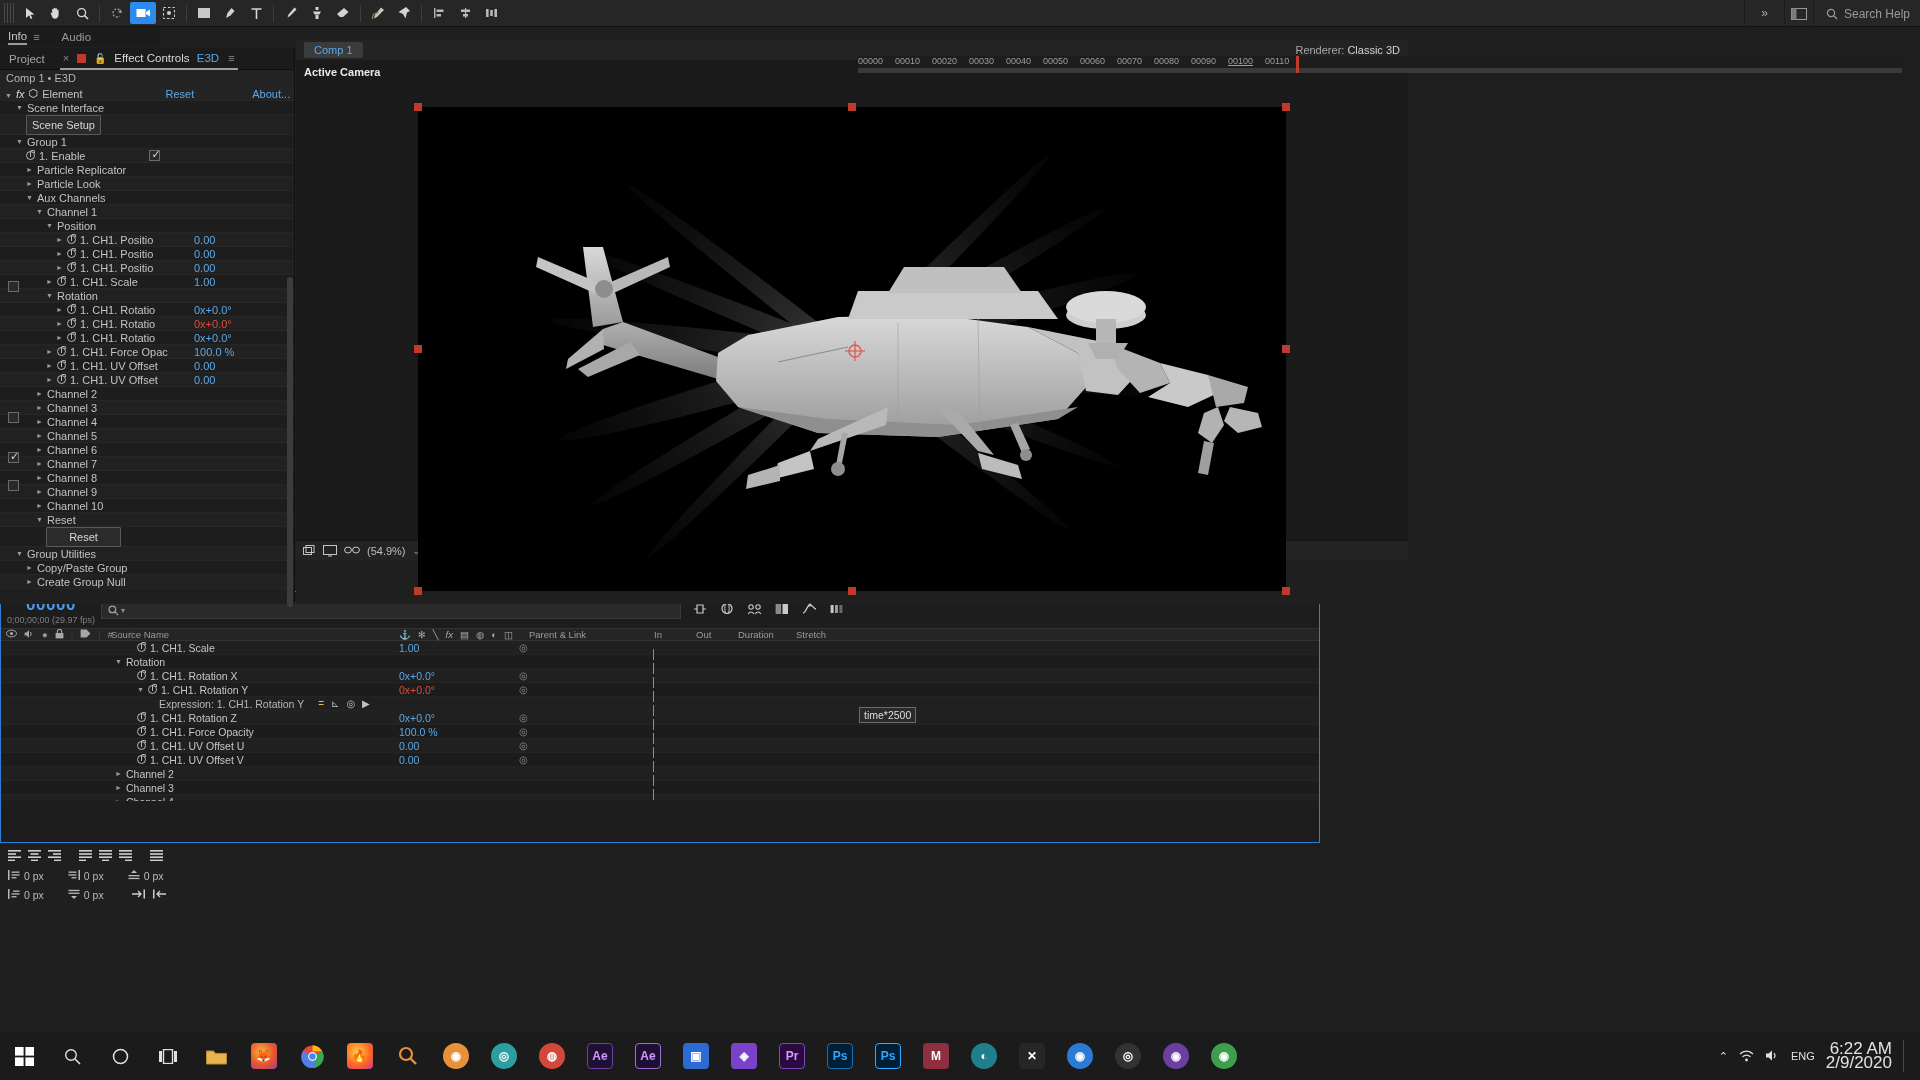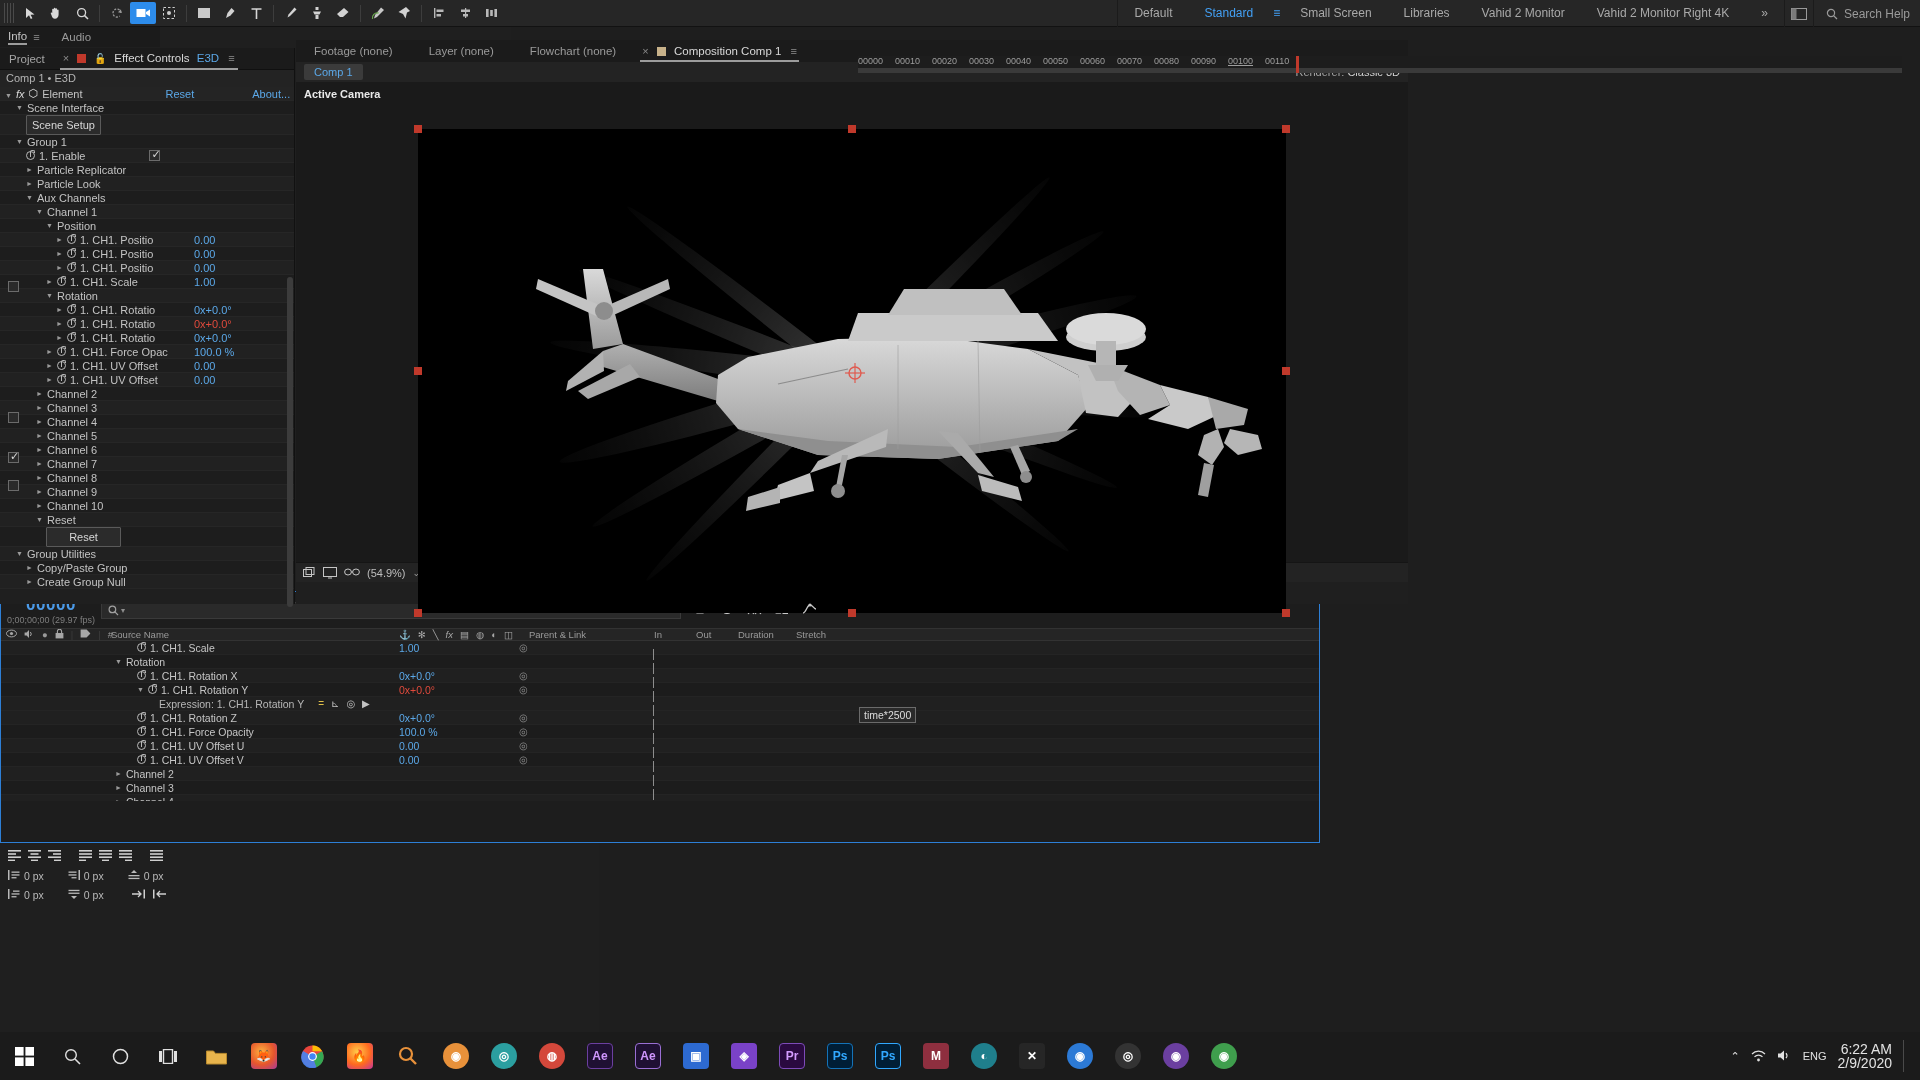--- a/index.html
+++ b/index.html
@@ -157,21 +157,21 @@
 
   
   #taskbar{ position:absolute; left:0; bottom:0; width:1920px; height:48px;
      background:#1b1b1b; display:flex; align-items:center; }
   .tbicon{ width:48px; height:48px; display:flex; align-items:center; justify-content:center;
      font-size:17px; color:#d8d8d8;}
   .tbsq{ width:26px; height:26px; border-radius:4px; display:flex; align-items:center;
      justify-content:center; font-size:12px; font-weight:bold; color:#fff;}
   .tbright{ margin-left:auto; display:flex; align-items:center; gap:11px; padding-right:12px;
      font-size:11px; color:#e2e2e2;}
-  .clock{ text-align:right; line-height:14px; font-size:14px;}
+  .clock{ text-align:right; line-height:14px; font-size:17px;}
 </style>
 </head>
 <body>
 
 <div id="app">
 
 
   <div class="toolbar">
     <div class="grip"></div>
     <div class="tool">
@@ -273,29 +273,20 @@
     <div class="tool">
       <svg width="13" height="12" viewBox="0 0 13 12">
           <rect x="1" y="2" width="2.6" height="8" fill="#b8b8b8"></rect>
           <rect x="5.2" y="3" width="2.6" height="6" fill="#b8b8b8"></rect>
           <rect x="9.4" y="2" width="2.6" height="8" fill="#b8b8b8"></rect>
         </svg>
       </div>
 
     <div class="wsbar">
       <div class="wssep"></div>
-      <div id="wsitems" style="display:flex;align-items:center;">
-          <span class="wsitem">Default</span>
-          <span class="wsitem active">Standard</span>
-          <span class="wsitem" style="padding: 0px 4px; color: rgb(67, 160, 245);">≡</span>
-          <span class="wsitem">Small Screen</span>
-          <span class="wsitem">Libraries</span>
-          <span class="wsitem">Vahid 2 Monitor</span>
-          <span class="wsitem">Vahid 2 Monitor Right 4K</span>
-        </div>
       <span class="wsitem">»</span>
       <div class="wssep"></div>
       <div style="width:28px;height:27px;display:flex;align-items:center;justify-content:center;">
         <svg width="16" height="12" viewBox="0 0 16 12">
             <rect x="0.5" y="0.5" width="15" height="11" fill="none" stroke="#9a9a9a"></rect>
             <rect x="0.5" y="0.5" width="5" height="11" fill="#7a7a7a"></rect>
           </svg>
       </div>
       <div class="wssep"></div>
       <div class="searchbox">
@@ -519,31 +510,20 @@
             <span style="width: 26px; flex: 0 0 auto;"></span>
             <span class="tri">►</span>
             <span>Create Group Null</span>
           </div>
         </div>
       <div class="ecscroll" style="top:190px;"></div>
     </div>
   </div>
 
   <div class="panel" id="comp">
-    <div class="comp-tabs">
-      <span class="ct">Footage (none)</span>
-      <span class="ct">Layer (none)</span>
-      <span class="ct">Flowchart (none)</span>
-      <span class="ct ptab active" style="padding:0 8px;">
-        <span class="x">×</span>
-        <span class="swatch" style="background:#c7b189"></span>
-        <span>Composition Comp 1</span>
-        <span class="hamb">≡</span>
-      </span>
-    </div>
     <div class="comp-sub">
       <span class="ctab">Comp 1</span>
       <span class="renderer">
         <span>Renderer:</span>
         <b>Classic 3D</b>
       </span>
     </div>
     <div class="viewer">
       <div class="vlabel">Active Camera</div>
       <div class="stage">

